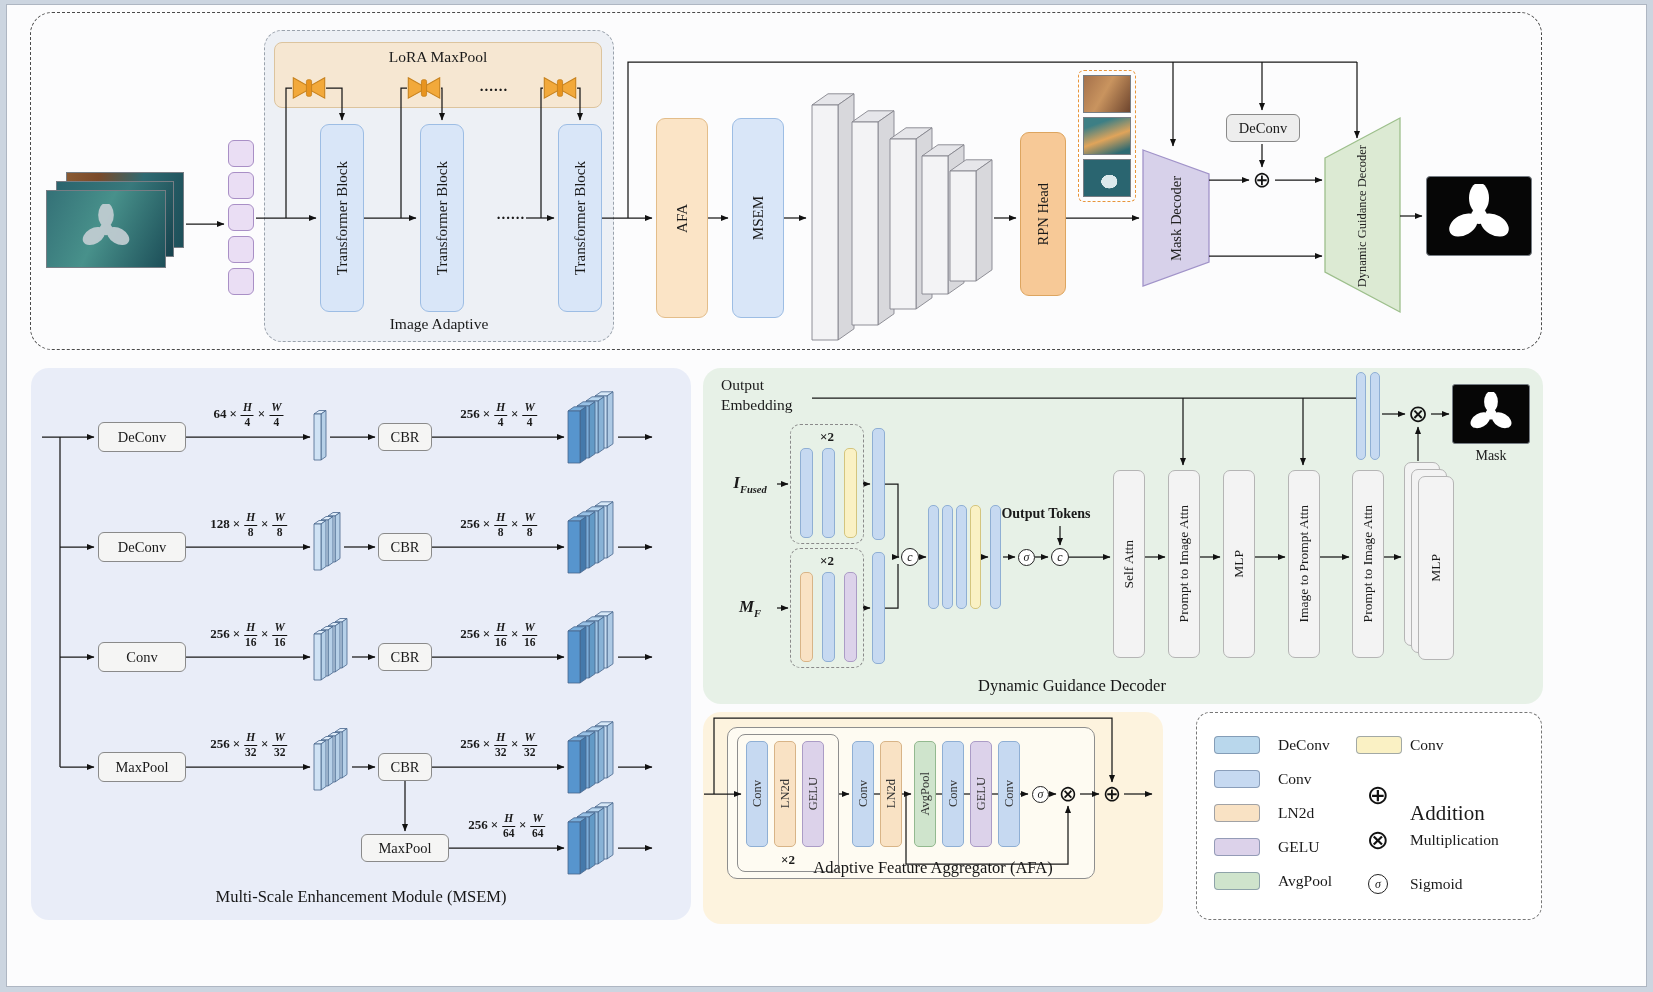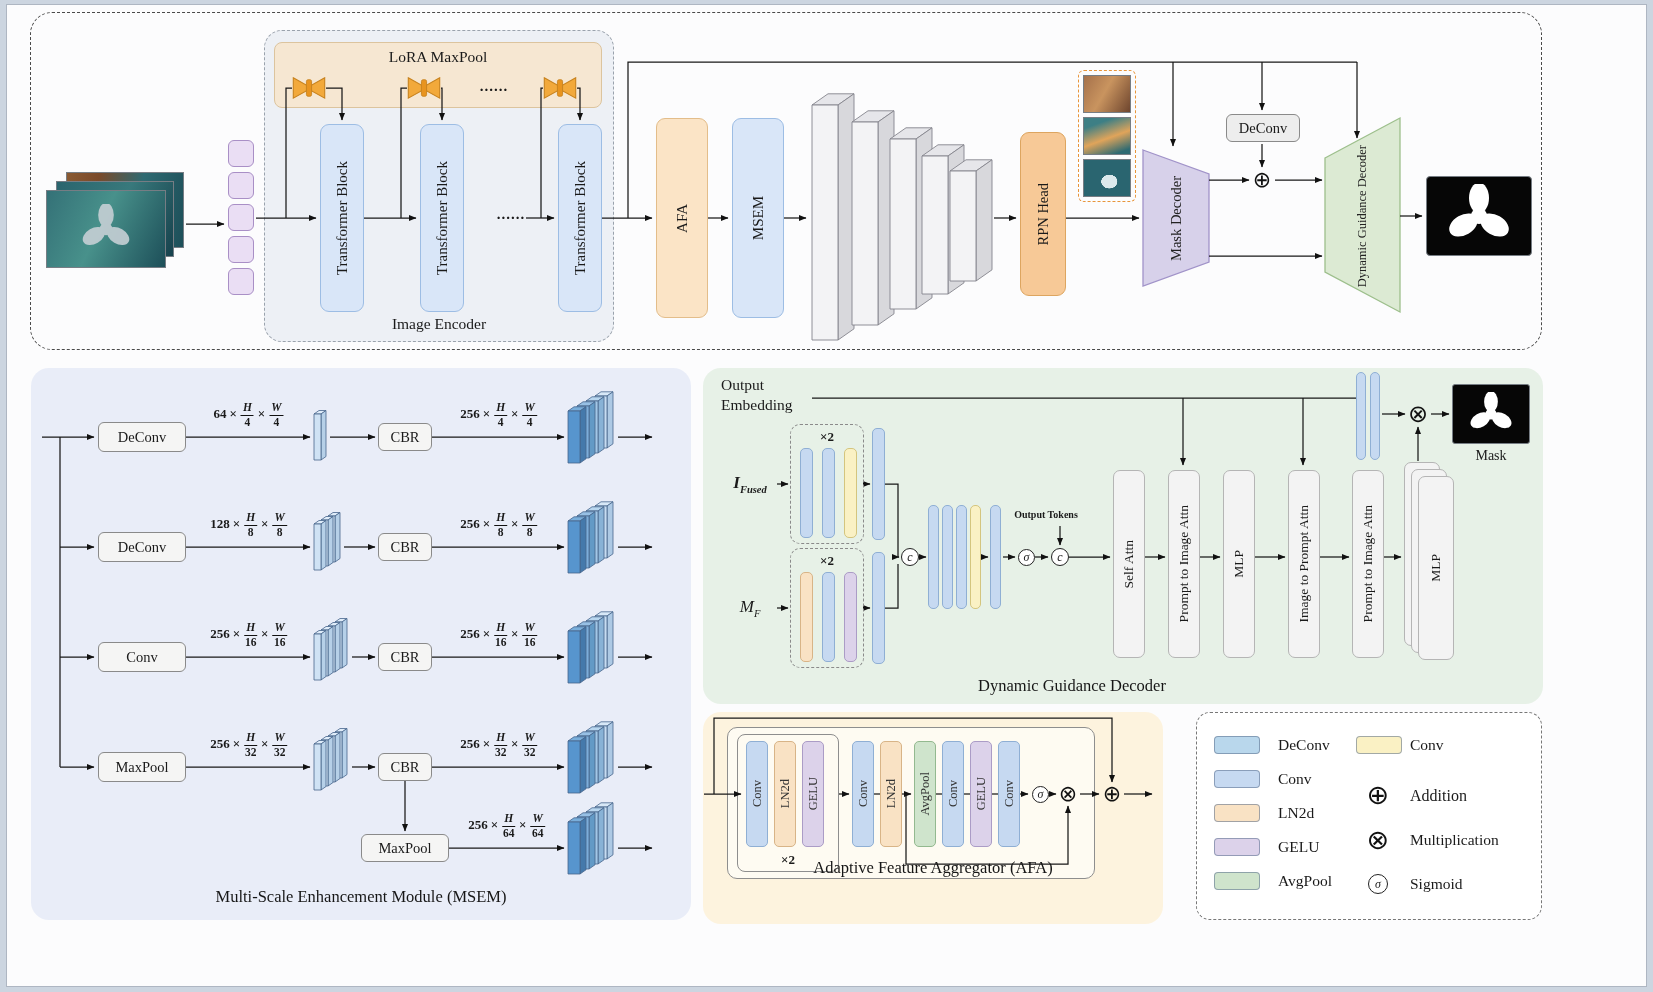--- a/index.html
+++ b/index.html
@@ -67,21 +67,21 @@
   <div class="vbox" style="left:320px;top:124px;width:44px;height:188px;background:#d9e6f8;border-color:#9dbde4;font-size:15px">
       <span>Transformer Block</span>
     </div>
   <div class="vbox" style="left:420px;top:124px;width:44px;height:188px;background:#d9e6f8;border-color:#9dbde4;font-size:15px">
       <span>Transformer Block</span>
     </div>
   <div class="vbox" style="left:558px;top:124px;width:44px;height:188px;background:#d9e6f8;border-color:#9dbde4;font-size:15px">
       <span>Transformer Block</span>
     </div>
   <div class="lbl c" style="left:511px;top:214px;font-size:15px;letter-spacing:1px;font-weight:bold">......</div>
-  <div class="lbl c" style="left:439px;top:324px;font-size:15.5px">Image Encoder</div>
+  <div class="lbl c" style="left:439px;top:324px;font-size:15.5px">Image Adaptive</div>
 
   <div class="vbox" style="left:656px;top:118px;width:52px;height:200px;background:#fbe4c6;border-color:#e3bd8a;font-size:15px">
       <span>AFA</span>
     </div>
   <div class="vbox" style="left:732px;top:118px;width:52px;height:200px;background:#d9e6f8;border-color:#9dbde4;font-size:15px">
       <span>MSEM</span>
     </div>
   <div class="vbox" style="left:1020px;top:132px;width:46px;height:164px;background:#f7c997;border-color:#dda560;font-size:14.5px">
       <span>RPN Head</span>
     </div>
@@ -202,21 +202,21 @@
 
   <div class="panel" style="left:703px;top:368px;width:840px;height:336px;background:#e7f1e7"></div>
   <div class="ptitle" style="left:1072px;top:686px">Dynamic Guidance Decoder</div>
 
   <div class="lbl" style="left:721px;top:375px;font-size:15.5px;line-height:1.3">
     <div>Output</div>
     <div>Embedding</div>
   </div>
 
   <div class="lbl c" style="left:750px;top:484px;font-size:17px;font-weight:bold;font-style:italic"><span>I</span><sub style="font-size:10.5px">Fused</sub></div>
-  <div class="lbl c" style="left:750px;top:608px;font-size:17px;font-weight:normal;font-style:italic"><span>M</span><sub style="font-size:10.5px">F</sub></div>
+  <div class="lbl c" style="left:750px;top:608px;font-size:17px;font-weight:bold;font-style:italic"><span>M</span><sub style="font-size:10.5px">F</sub></div>
 
   <div class="dashgroup" style="left:790px;top:424px;width:74px;height:120px"></div>
   <div class="lbl c" style="left:827px;top:437px;font-size:13px;font-weight:bold">×2</div>
   <div class="bar c-conv" style="left:800px;top:448px;width:13px;height:90px"></div>
   <div class="bar c-conv" style="left:822px;top:448px;width:13px;height:90px"></div>
   <div class="bar c-relu" style="left:844px;top:448px;width:13px;height:90px"></div>
 
   <div class="dashgroup" style="left:790px;top:548px;width:74px;height:120px"></div>
   <div class="lbl c" style="left:827px;top:561px;font-size:13px;font-weight:bold">×2</div>
   <div class="bar c-ln2d" style="left:800px;top:572px;width:13px;height:90px"></div>
@@ -235,21 +235,21 @@
   <div class="bar c-conv" style="left:956px;top:505px;width:11px;height:104px"></div>
   <div class="bar c-relu" style="left:970px;top:505px;width:11px;height:104px"></div>
   <div class="bar c-conv" style="left:990px;top:505px;width:11px;height:104px"></div>
 
   <div class="opc" style="left:1018px;top:549px;width:17px;height:17px">
       <span>σ</span>
     </div>
   <div class="opc" style="left:1051px;top:548px;width:18px;height:18px">
       <span>c</span>
     </div>
-  <div class="lbl c" style="left:1046px;top:514px;font-size:10px;font-weight:600">Output Tokens</div>
+  <div class="lbl c" style="left:1046px;top:514px;font-size:14px;font-weight:600">Output Tokens</div>
 
   <div class="stagebox" style="left:1113px;top:470px;width:32px;height:188px;font-size:13.5px">
       <span style="writing-mode:vertical-rl;transform:rotate(180deg);white-space:nowrap">Self Attn</span>
     </div>
   <div class="stagebox" style="left:1168px;top:470px;width:32px;height:188px;font-size:13.5px">
       <span style="writing-mode:vertical-rl;transform:rotate(180deg);white-space:nowrap">Prompt to Image Attn</span>
     </div>
   <div class="stagebox" style="left:1223px;top:470px;width:32px;height:188px;font-size:13.5px">
       <span style="writing-mode:vertical-rl;transform:rotate(180deg);white-space:nowrap">MLP</span>
     </div>
@@ -321,21 +321,21 @@
   <div class="lbl cy" style="left:1278px;top:779px;font-size:15.5px">Conv</div>
   <div class="swatch c-ln2d" style="left:1214px;top:804px"></div>
   <div class="lbl cy" style="left:1278px;top:813px;font-size:15.5px">LN2d</div>
   <div class="swatch c-gelu" style="left:1214px;top:838px"></div>
   <div class="lbl cy" style="left:1278px;top:847px;font-size:15.5px">GELU</div>
   <div class="swatch c-avgpool" style="left:1214px;top:872px"></div>
   <div class="lbl cy" style="left:1278px;top:881px;font-size:15.5px">AvgPool</div>
   <div class="swatch c-relu" style="left:1356px;top:736px"></div>
   <div class="lbl cy" style="left:1410px;top:745px;font-size:15.5px">Conv</div>
   <div class="sym" style="left:1378px;top:795px;font-size:27px">⊕</div>
-  <div class="lbl cy" style="left:1410px;top:796px;font-size:16px">Addition</div>
+  <div class="lbl cy" style="left:1410px;top:813px;font-size:21px">Addition</div>
   <div class="sym" style="left:1378px;top:840px;font-size:27px">⊗</div>
   <div class="lbl cy" style="left:1410px;top:840px;font-size:15.5px">Multiplication</div>
   <div class="opc" style="left:1368px;top:874px;width:20px;height:20px">
       <span>σ</span>
     </div>
   <div class="lbl cy" style="left:1410px;top:884px;font-size:15.5px">Sigmoid</div>
 
   <svg class="wires" id="wires" xmlns="http://www.w3.org/2000/svg">
     <defs>
       <marker id="ah" markerWidth="9" markerHeight="8" refX="7.5" refY="3.5" orient="auto" markerUnits="userSpaceOnUse">

